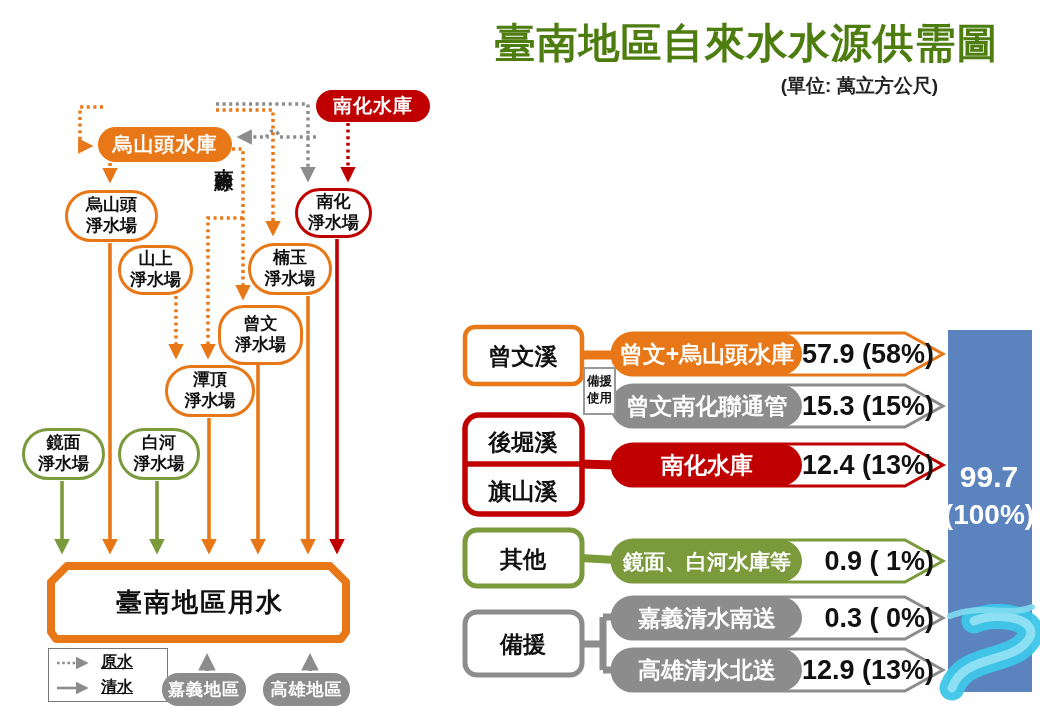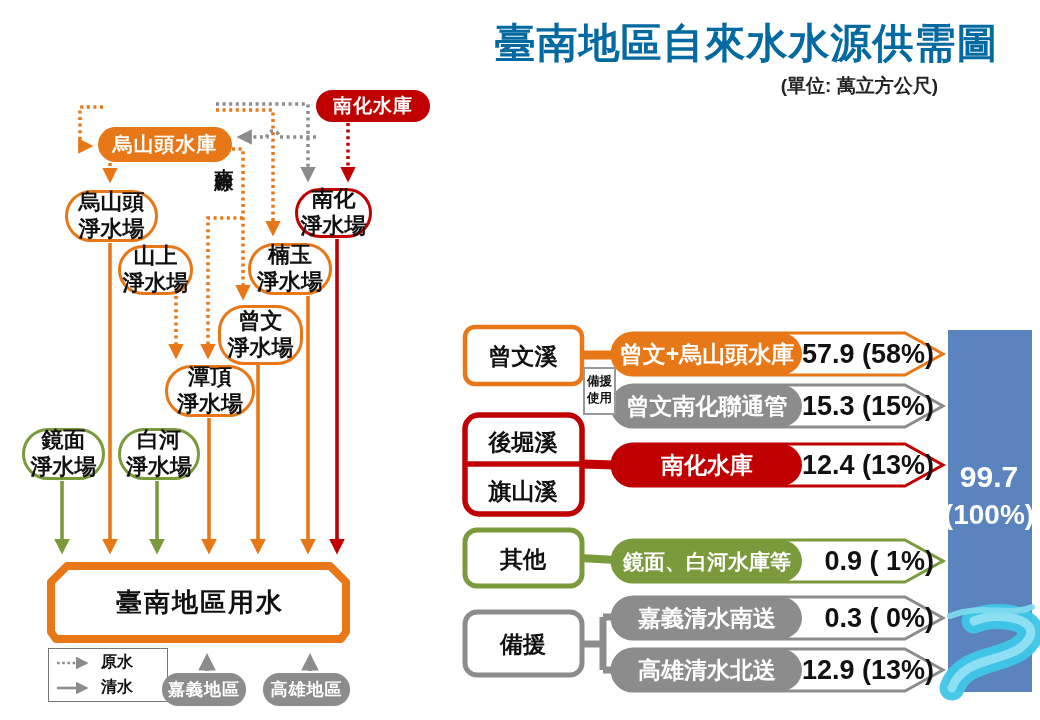--- a/index.html
+++ b/index.html
@@ -8,46 +8,46 @@
   #stage *{box-sizing:border-box;}
   svg{position:absolute;left:0;top:0;}
   .abs{position:absolute;}
   
   .res{position:absolute;color:#fff;font-weight:700;display:flex;align-items:center;
        justify-content:center;letter-spacing:1px;}
   #res-zengwen{left:103px;top:90px;width:112px;height:32px;border-radius:16px;font-size:19px;}
   #res-nanhua{left:316px;top:90px;width:114px;height:32px;border-radius:16px;font-size:19px;}
   #res-wushantou{left:98px;top:127px;width:134px;height:35px;border-radius:18px;font-size:20px;}
   .plant{position:absolute;background:#fff;display:flex;flex-direction:column;align-items:center;
-         justify-content:center;font-size:22px;line-height:1.22;font-weight:600;border-radius:26px;}
+         justify-content:center;font-size:17px;line-height:1.22;font-weight:600;border-radius:26px;}
   #p-wushantou{left:65px;top:190px;width:93px;height:52px;}
   #p-nanhua{left:295px;top:188px;width:77px;height:50px;}
   #p-shanshang{left:118px;top:245px;width:75px;height:50px;}
   #p-nanyu{left:248px;top:243px;width:84px;height:52px;}
   #p-zengwen{left:218px;top:305px;width:85px;height:60px;}
   #p-tanding{left:165px;top:365px;width:90px;height:52px;}
   #p-jingmian{left:22px;top:428px;width:83px;height:52px;}
   #p-baihe{left:118px;top:428px;width:82px;height:52px;}
   #trunk-label{left:211px;top:152px;writing-mode:vertical-rl;text-orientation:upright;
                font-size:19px;font-weight:600;letter-spacing:3px;color:#111;}
   #demand-text{left:60px;top:576px;width:280px;height:52px;display:flex;align-items:center;
                justify-content:center;font-size:26px;font-weight:700;letter-spacing:2px;}
   
   #legend-box{left:48px;top:648px;width:120px;height:54px;border:1.6px solid #777;background:#fff;
-              display:flex;flex-direction:column;justify-content:center;gap:4px;padding:2px 6px;}
+              display:flex;flex-direction:column;justify-content:center;gap:4px;padding:2px 6px;text-decoration:underline;}
   .legend-row{display:flex;align-items:center;gap:4px;}
   .legend-row span{font-size:16px;font-weight:600;}
   .legend-row svg{position:static;display:block;}
   .ext{position:absolute;color:#fff;font-weight:700;font-size:17px;display:flex;align-items:center;
        justify-content:center;border-radius:16px;letter-spacing:1px;}
   #ext-jiayi{left:162px;top:673px;width:84px;height:33px;align-items:center;}
   #ext-gaoxiong{left:263px;top:673px;width:87px;height:33px;}
   
   #header{left:455px;top:16px;width:583px;}
-  #main-title{font-size:41px;font-weight:800;text-align:center;letter-spacing:1px;color:#0369a1;
+  #main-title{font-size:41px;font-weight:800;text-align:center;letter-spacing:1px;color:#4d7c0f;
               white-space:nowrap;}
   #subtitle{font-size:24px;font-weight:600;text-align:right;padding-right:106px;margin-top:9px;color:#111;}
   #unit-note{font-size:19px;font-weight:600;text-align:right;padding-right:100px;margin-top:2px;color:#222;}
 </style>
 </head>
 <body>
 
 <div id="stage">
 
   <svg width="455" height="720" viewBox="0 0 455 720">

